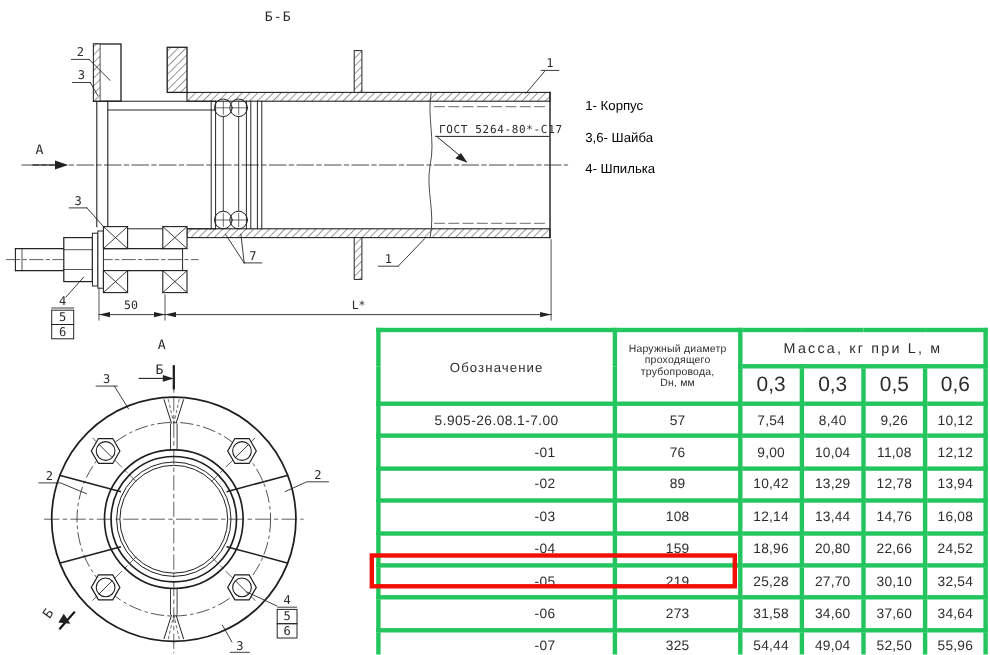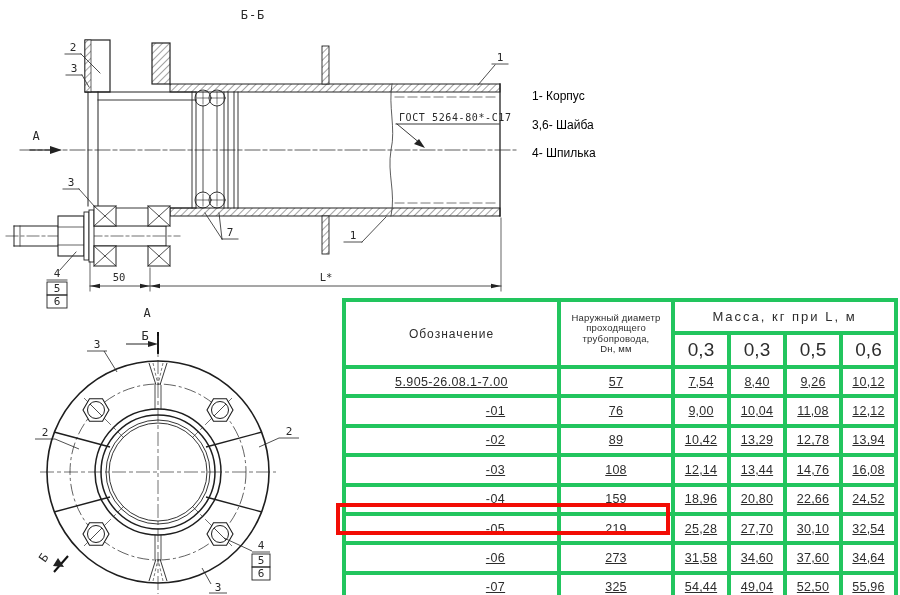--- a/index.html
+++ b/index.html
@@ -26,21 +26,21 @@
     border:4px solid #22c55e;text-align:center;vertical-align:middle;
     padding:0;font-weight:normal;overflow:hidden;
   }
   .h-desig{font-size:12px;letter-spacing:1px;}
   .h-diam{font-size:9.5px;line-height:10.5px;letter-spacing:0.2px;}
   .h-mass{font-size:13px;letter-spacing:2px;height:29px;}
   .h-sub{font-size:19px;height:30px;}
   .c-desig{font-size:12.5px;letter-spacing:0.4px;}
   .c-desig.suffix{text-indent:88px;}
   .c-num{font-size:12.5px;letter-spacing:0.2px;margin-left:19px;}
-  .spec-table tbody tr{height:29.4px;text-decoration:underline;}
+  .spec-table tbody tr{height:29.4px;}
   
   .highlight-box{
     position:absolute;left:336px;top:503px;width:334px;height:32px;
     box-sizing:border-box;border:4px solid #f20d05;z-index:5;
   }
 </style>
 </head>
 <body>
 
 <svg id="drawing-svg" width="540" height="595" viewBox="0 0 540 595">

